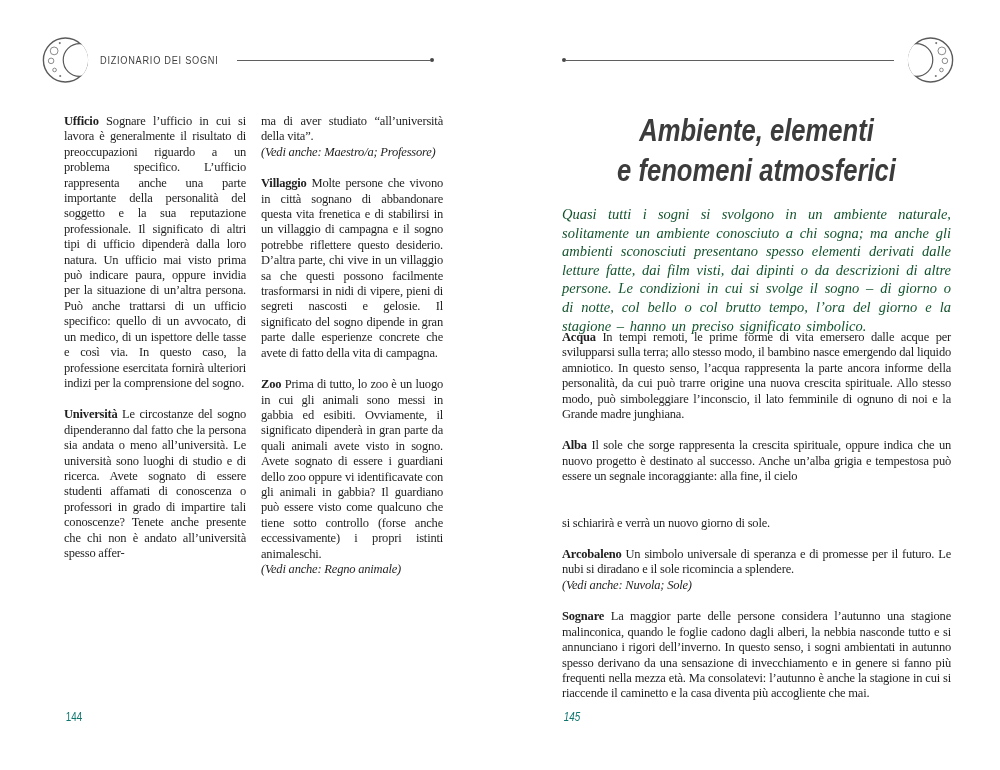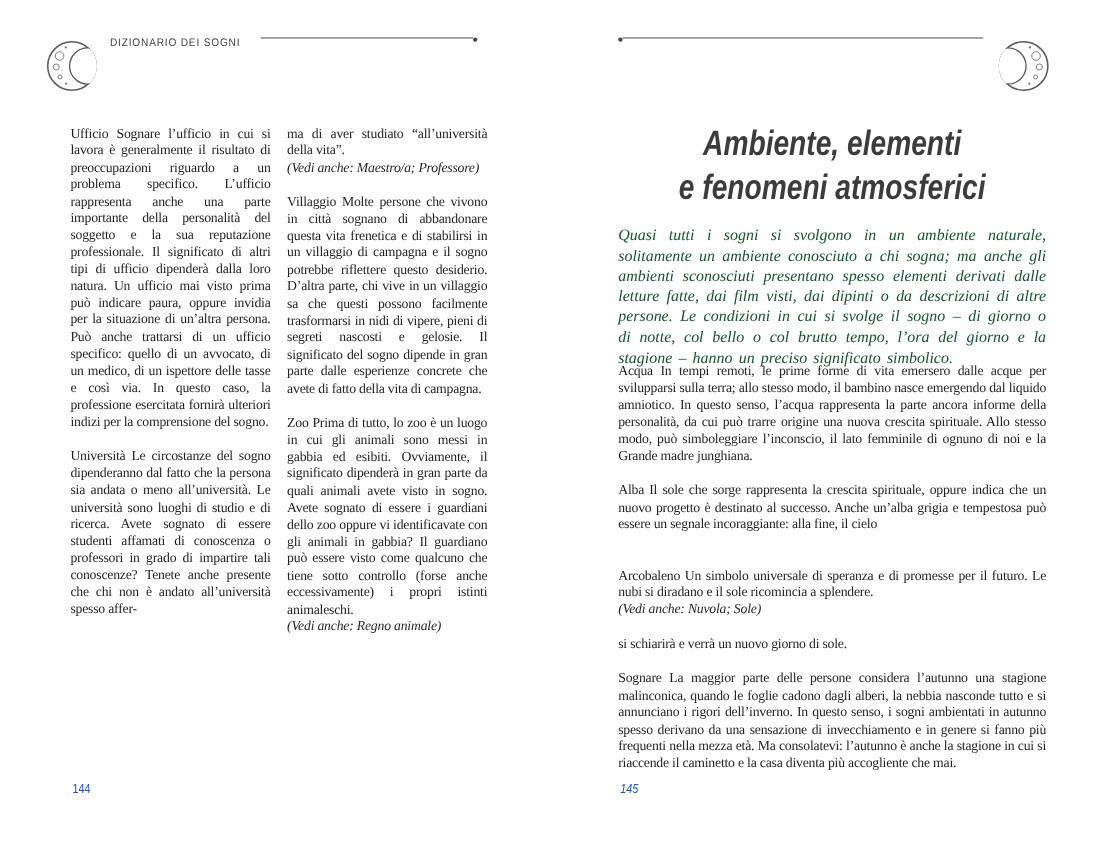--- a/index.html
+++ b/index.html
@@ -8,21 +8,21 @@
     position: relative;
     background: #ffffff;
     overflow: hidden;
     font-family: "Liberation Serif", serif;
     color: #1f1f1f;
   }
 
   
   .running-head {
     position: absolute; top: 34px; height: 52px;
-    display: flex; 
+    display: flex; align-items: center;
   }
   .running-head.left  { left: 42px;  width: 392px; }
   .running-head.right { left: 562px; width: 392px; }
   .head-label {
     font-family: "Liberation Sans", sans-serif;
     font-size: 10px; letter-spacing: 0.8px;
     color: #3f3f3f; white-space: nowrap;
     margin: 0 8px 0 6px;
     transform: scaleX(0.92); transform-origin: left center;
   }
@@ -40,21 +40,21 @@
   .col-wrap.right-page { left: 562px; top: 330px; width: 389px; gap: 15px; flex-direction: column; }
   .col { flex: 1; }
 
   .entry {
     margin: 0 0 16px 0;
     font-size: 12.5px; line-height: 15.4px;
     letter-spacing: -0.2px;
     text-align: justify;
     color: #1f1f1f;
   }
-  .entry .term { font-weight: normal; }
+  .entry .term { font-weight: bold; }
   .see-also { display: block; font-style: italic; }
 
   
   .chapter-title {
     position: absolute; left: 562px; top: 110px; width: 389px;
     text-align: center;
     font-family: "Liberation Sans", sans-serif;
     font-weight: bold; font-size: 32px; line-height: 40px;
     color: #3c3c3c;
     font-style: italic;
@@ -67,21 +67,21 @@
     position: absolute; left: 562px; top: 205px; width: 389px;
     font-style: italic; font-size: 14.5px; line-height: 18.6px;
     word-spacing: 2px; text-align: justify;
     color: #14532d;
   }
 
   
   .folio {
     position: absolute; top: 710px;
     font-family: "Liberation Sans", sans-serif;
-    font-size: 12px; color: #1d4ed8;
+    font-size: 12px; color: #0f766e;
   }
   .folio.left { left: 64px; }
   .folio.right { left: 562px; width: 389px; text-align: left; font-style: italic; }
   .folio span { display: inline-block; transform: scaleX(0.82); }
 </style>
 </head>
 <body>
 
 <div class="running-head left">
   <svg class="moon" width="52" height="52" viewBox="0 0 60 60">
@@ -162,26 +162,26 @@
       <strong class="term">Acqua</strong>
       <span>In tempi remoti, le prime forme di vita emersero dalle acque per svilupparsi sulla terra; allo stesso modo, il bambino nasce emergendo dal liquido amniotico. In questo senso, l’acqua rappresenta la parte ancora informe della personalità, da cui può trarre origine una nuova crescita spirituale. Allo stesso modo, può simboleggiare l’inconscio, il lato femminile di ognuno di noi e la Grande madre junghiana.</span>
     </p>
     <p class="entry">
       <strong class="term">Alba</strong>
       <span>Il sole che sorge rappresenta la crescita spirituale, oppure indica che un nuovo progetto è destinato al successo. Anche un’alba grigia e tempestosa può essere un segnale incoraggiante: alla fine, il cielo</span>
     </p>
   </div>
   <div class="col">
     <p class="entry">
+      <span>si schiarirà e verrà un nuovo giorno di sole.</span>
+    </p>
+    <p class="entry">
       <strong class="term">Arcobaleno</strong>
       <span>Un simbolo universale di speranza e di promesse per il futuro. Le nubi si diradano e il sole ricomincia a splendere.</span>
       <em class="see-also">(Vedi anche: Nuvola; Sole)</em>
-    </p>
-    <p class="entry">
-      <span>si schiarirà e verrà un nuovo giorno di sole.</span>
     </p>
     <p class="entry">
       <strong class="term">Sognare</strong>
       <span>La maggior parte delle persone considera l’autunno una stagione malinconica, quando le foglie cadono dagli alberi, la nebbia nasconde tutto e si annunciano i rigori dell’inverno. In questo senso, i sogni ambientati in autunno spesso derivano da una sensazione di invecchiamento e in genere si fanno più frequenti nella mezza età. Ma consolatevi: l’autunno è anche la stagione in cui si riaccende il caminetto e la casa diventa più accogliente che mai.</span>
     </p>
   </div>
 </div>
 
 <div class="folio left"><span>144</span></div>
 <div class="folio right"><span>145</span></div>

